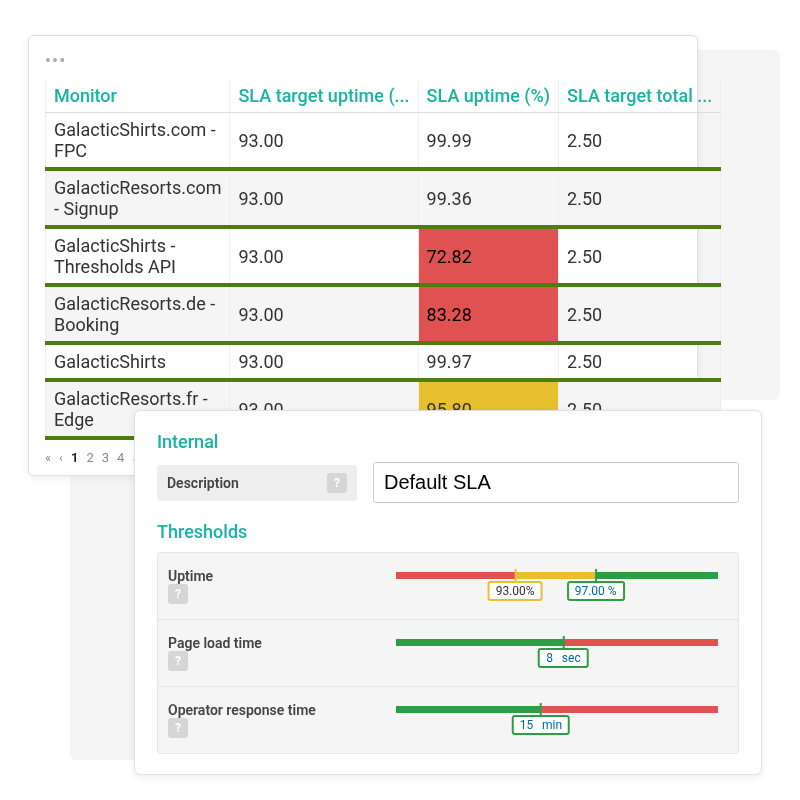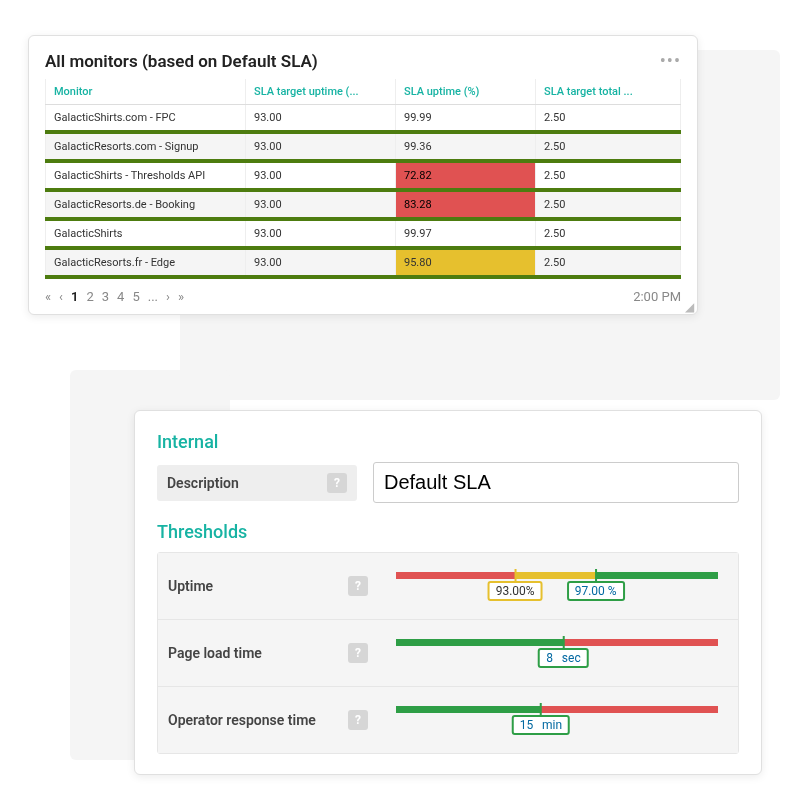--- a/index.html
+++ b/index.html
@@ -49,21 +49,21 @@
   .more-icon {
     color: #aaa;
     font-size: 18px;
     cursor: pointer;
     letter-spacing: 1px;
   }
   
   table.sla {
     width: 100%;
     border-collapse: collapse;
-    font-size: 11px;
+    font-size: 18px;
   }
   table.sla th {
     text-align: left;
     color: #17b3a3;
     font-weight: 500;
     padding: 6px 8px;
     border-bottom: 1px solid #ddd;
     white-space: nowrap;
     overflow: hidden;
     text-overflow: ellipsis;
@@ -173,23 +173,24 @@
   .threshold-row {
     display: flex;
     align-items: center;
     background: #f5f5f5;
     padding: 14px 10px;
     border-top: 1px solid #e6e6e6;
   }
   .threshold-row:first-child { border-top: none; }
   .threshold-left {
     display: flex;
-    align-items: center;
+    align-items: flex-start;
     justify-content: space-between;
     width: 200px;
+    flex-direction: column;
   }
   .threshold-label {
     font-size: 14px;
     font-weight: 600;
     color: #444;
   }
   .threshold-slider {
     flex: 1;
     position: relative;
     height: 38px;
@@ -232,21 +233,20 @@
   .marker.green span { color: #0369a1; }
 </style>
 </head>
 <body>
 
 <div class="bg-panel bg1"></div>
 <div class="bg-panel bg2"></div>
 
 <div class="card monitors-card">
   <div class="card-header">
-    <div class="card-title">All monitors (based on Default SLA)</div>
     <div class="more-icon">•••</div>
   </div>
   <table class="sla">
     <thead>
         <tr id="sla-head">
           <th style="width: 200px;">Monitor</th>
           <th style="width: 150px;">SLA target uptime (...</th>
           <th style="width: 140px;">SLA uptime (%)</th>
           <th>SLA target total ...</th>
         </tr>

